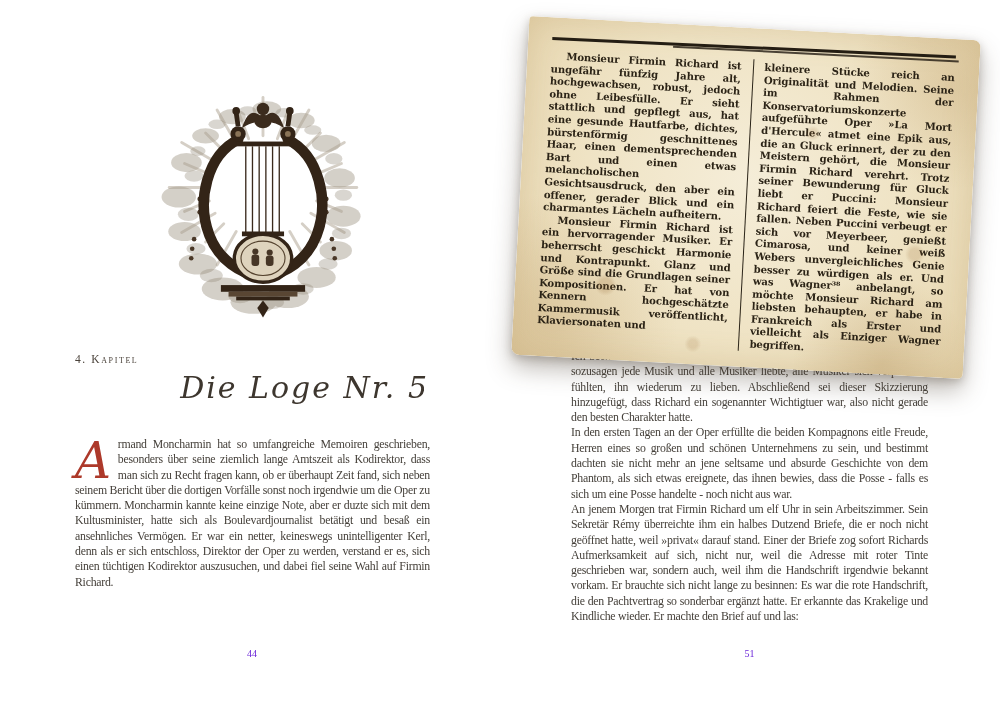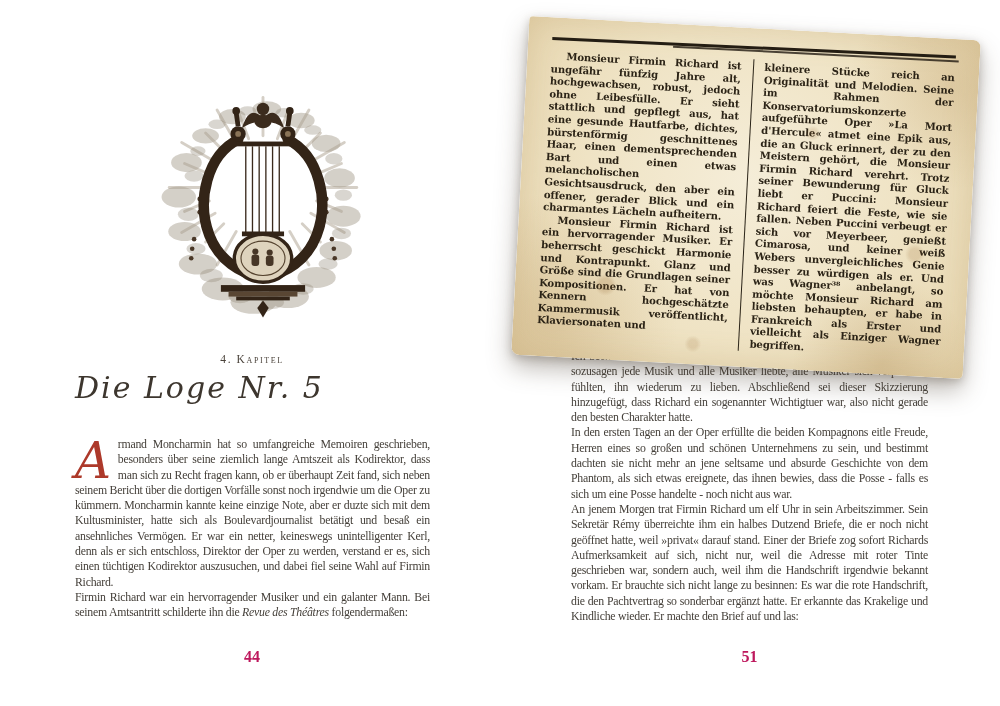--- a/index.html
+++ b/index.html
@@ -4,37 +4,37 @@
 <style>
   html,body{margin:0;padding:0;background:#ffffff;}
   #page{position:relative;width:1000px;height:706px;background:#ffffff;overflow:hidden;
         font-family:"Liberation Serif",serif;}
   .left-page,.right-page{display:contents;}
 
   
   .illustration{position:absolute;left:152px;top:66px;width:222px;height:264px;}
   .illustration svg{width:100%;height:100%;}
 
-  .chapter-label{position:absolute;left:75px;top:353px;width:354px;text-align:center;
+  .chapter-label{position:absolute;left:75px;top:353px;width:354px;
     font-variant:small-caps;font-size:11.5px;letter-spacing:1.6px;color:#4a423a;}
 
-  .chapter-title{position:absolute;left:75px;top:370px;width:354px;text-align:left;
+  .chapter-title{position:absolute;left:75px;top:370px;width:354px;text-align:right;
     font-family:"DejaVu Serif",serif;font-style:italic;font-weight:400;
     font-size:30px;letter-spacing:2px;color:#3d362e;}
 
   .body{position:absolute;text-align:justify;color:#45403a;
     font-size:11.8px;line-height:15.3px;letter-spacing:-0.25px;}
   .body p{margin:0;}
   .body-left{left:75px;top:437px;width:355px;}
   .body-right{left:571px;top:349px;width:357px;}
   .dropcap{float:left;font-family:"DejaVu Serif",serif;font-style:italic;
     font-size:50px;line-height:42px;padding:3px 7px 0 0;color:#ad392a;}
   .em{font-style:italic;}
 
-  .pagenum{position:absolute;top:648px;text-align:center;font-size:16px;color:#be185d;font-weight:bold;}
+  .pagenum{position:absolute;top:648px;text-align:center;font-size:10px;color:#6d28d9;}
   .pn-left{left:75px;width:354px;}
   .pn-right{left:571px;width:357px;}
 
   
   .clipping{position:absolute;left:520px;top:28px;width:452px;min-height:300px;
     box-sizing:border-box;padding:18px 23px 16px;
     transform:rotate(3.1deg);transform-origin:50% 50%;z-index:2;
     border-radius:4px 7px 5px 8px;
     background:
       radial-gradient(circle at 8% 90%, rgba(170,130,70,0.22) 0, rgba(170,130,70,0) 25%),
@@ -196,21 +196,20 @@
           <ellipse cx="116" cy="53" rx="9" ry="7" fill="#3b2b1d"></ellipse>
         </g>
       </svg>
     </div>
 
     <div class="chapter-label">4. Kapitel</div>
     <div class="chapter-title">Die Loge Nr. 5</div>
 
     <div class="body body-left">
       <p><span class="dropcap">A</span><span>rmand Moncharmin hat so umfangreiche Memoiren geschrieben, besonders über seine ziemlich lange Amtszeit als Kodirektor, dass man sich zu Recht fragen kann, ob er überhaupt Zeit fand, sich neben seinem Bericht über die dortigen Vorfälle sonst noch irgendwie um die Oper zu kümmern. Moncharmin kannte keine einzige Note, aber er duzte sich mit dem Kultusminister, hatte sich als Boulevardjournalist betätigt und besaß ein ansehnliches Vermögen. Er war ein netter, keineswegs unintelligenter Kerl, denn als er sich entschloss, Direktor der Oper zu werden, verstand er es, sich einen tüchtigen Kodirektor auszusuchen, und dabei fiel seine Wahl auf Firmin Richard.</span></p>
-      <p><span>Firmin Richard war ein hervorragender Musiker und ein galanter Mann. Bei seinem Amtsantritt schilderte ihn die </span><span class="em">Revue des Théâtres</span><span> folgendermaßen:</span></p>
     </div>
 
     <div class="pagenum pn-left">44</div>
   </div>
 
   <div class="right-page">
 
     <div class="clipping">
       <div class="clip-rule"></div>
       <div class="clip-cols">

